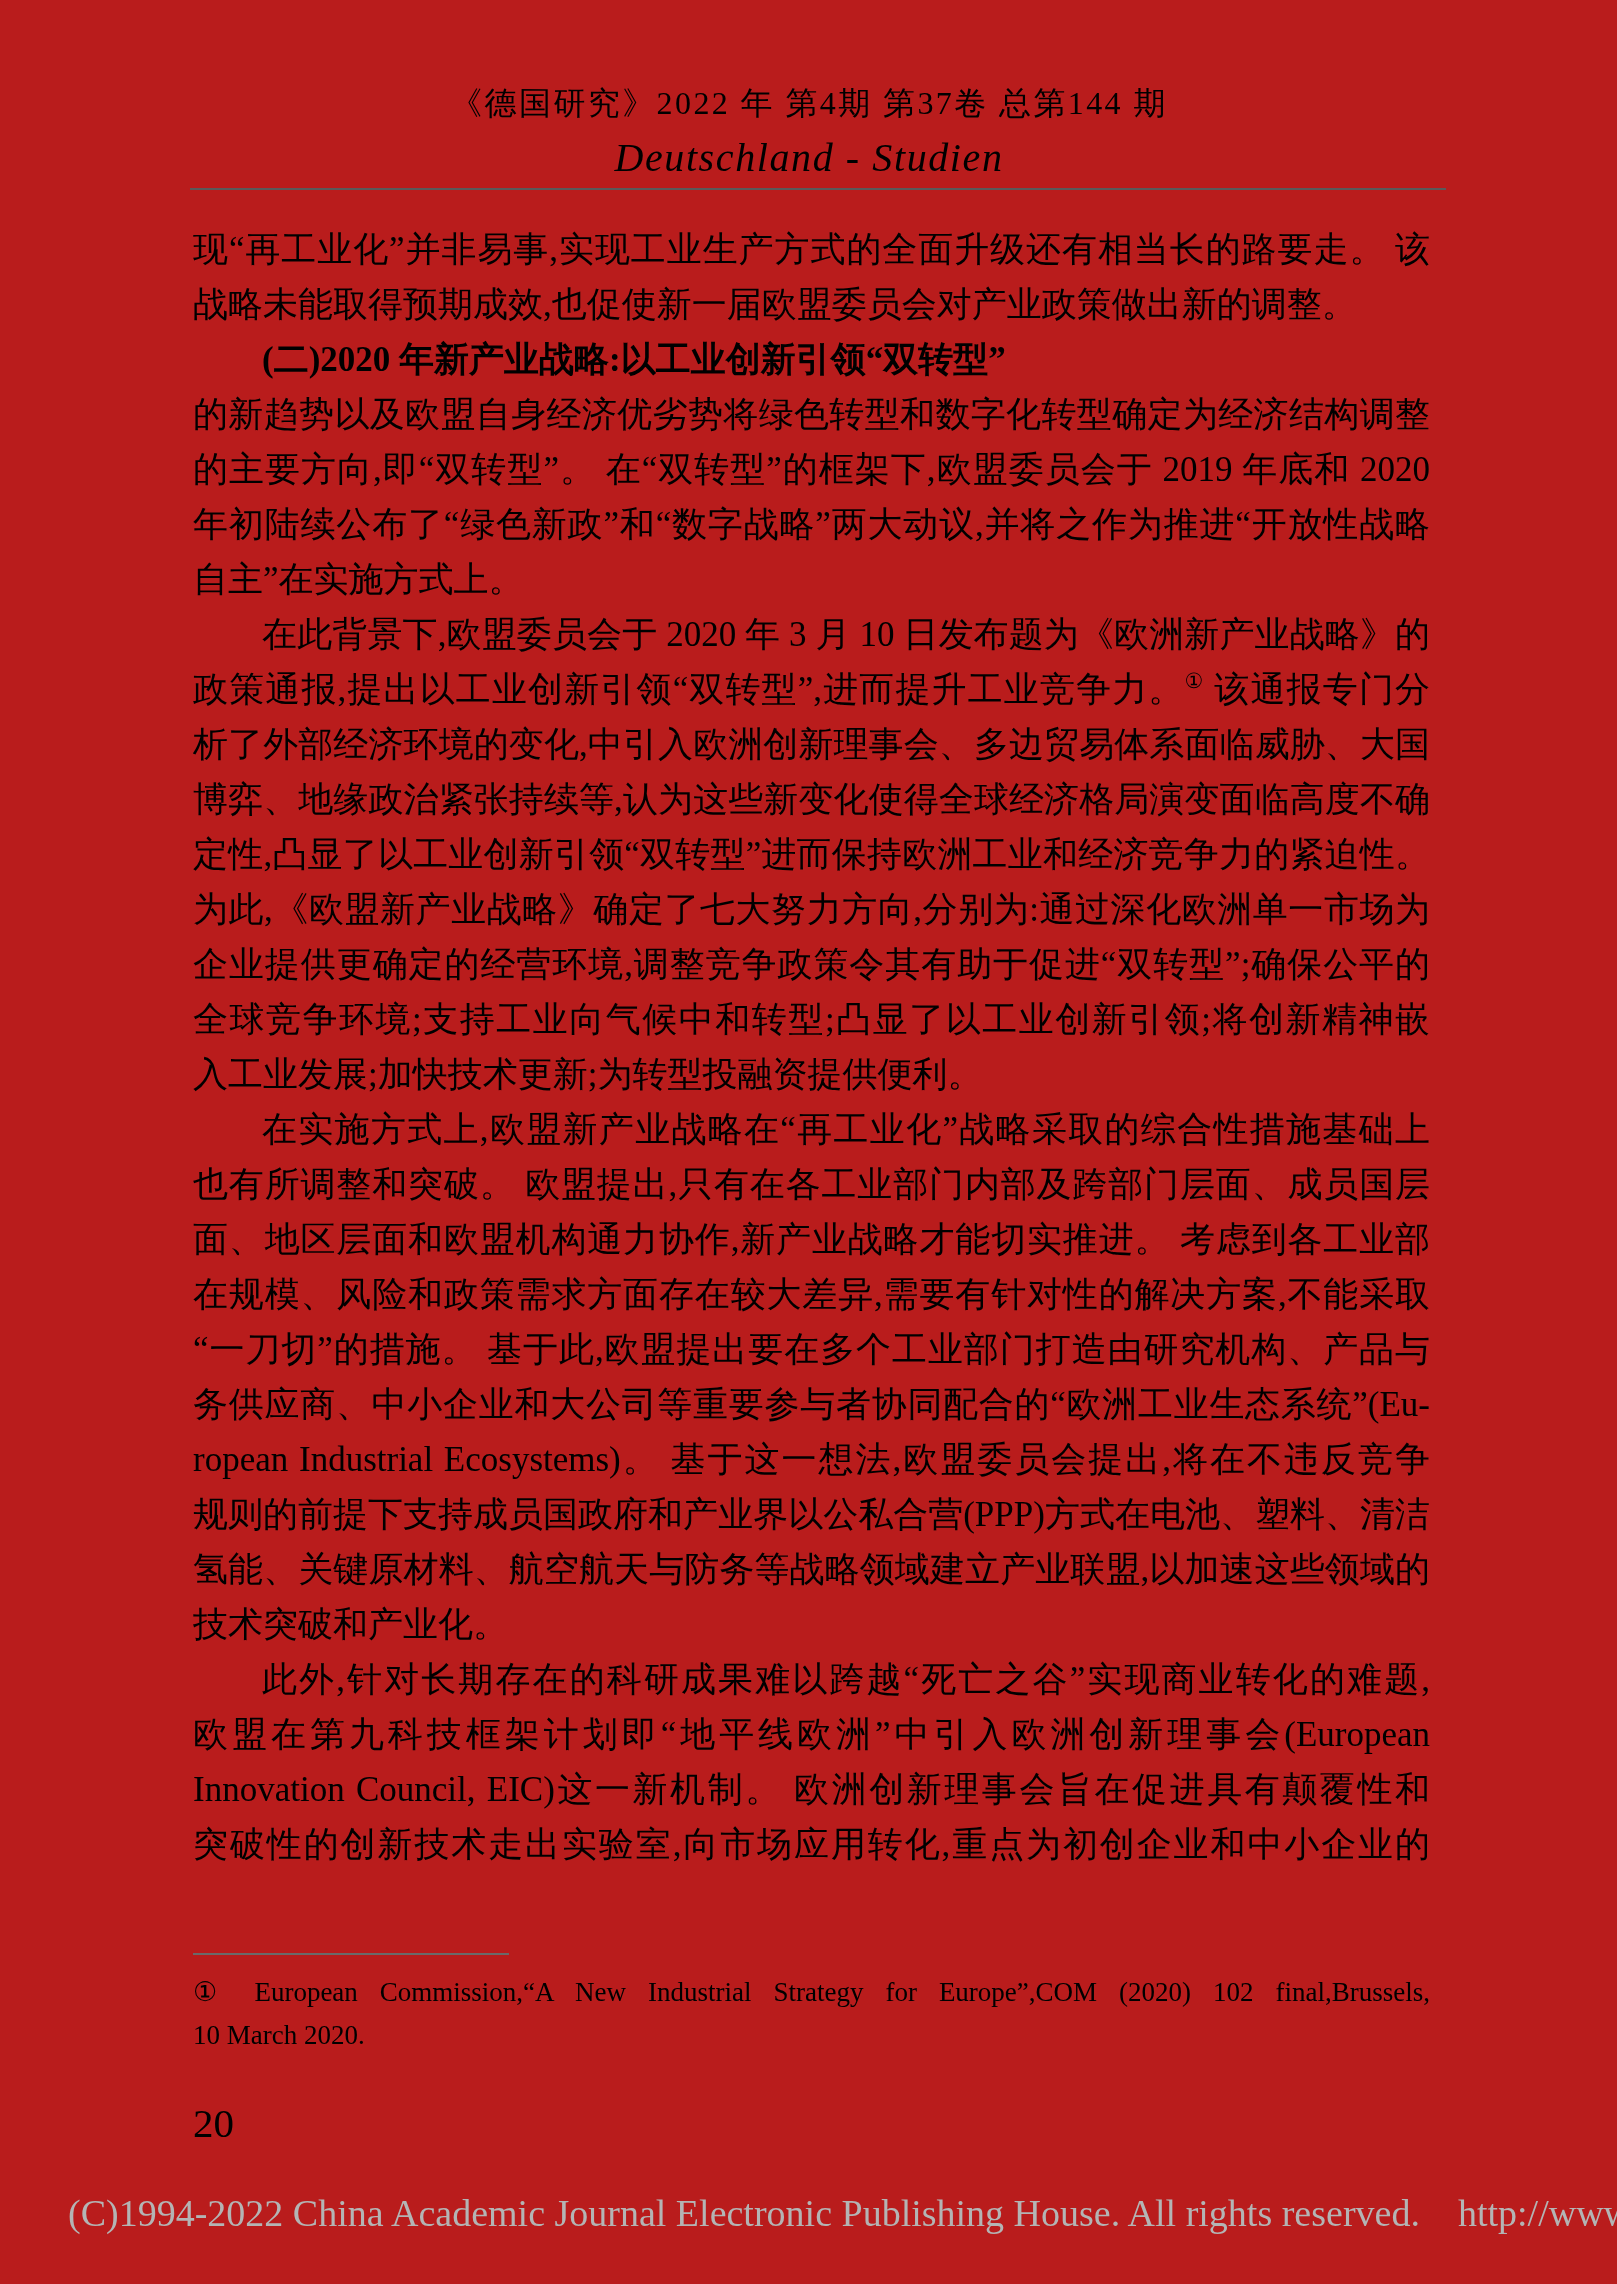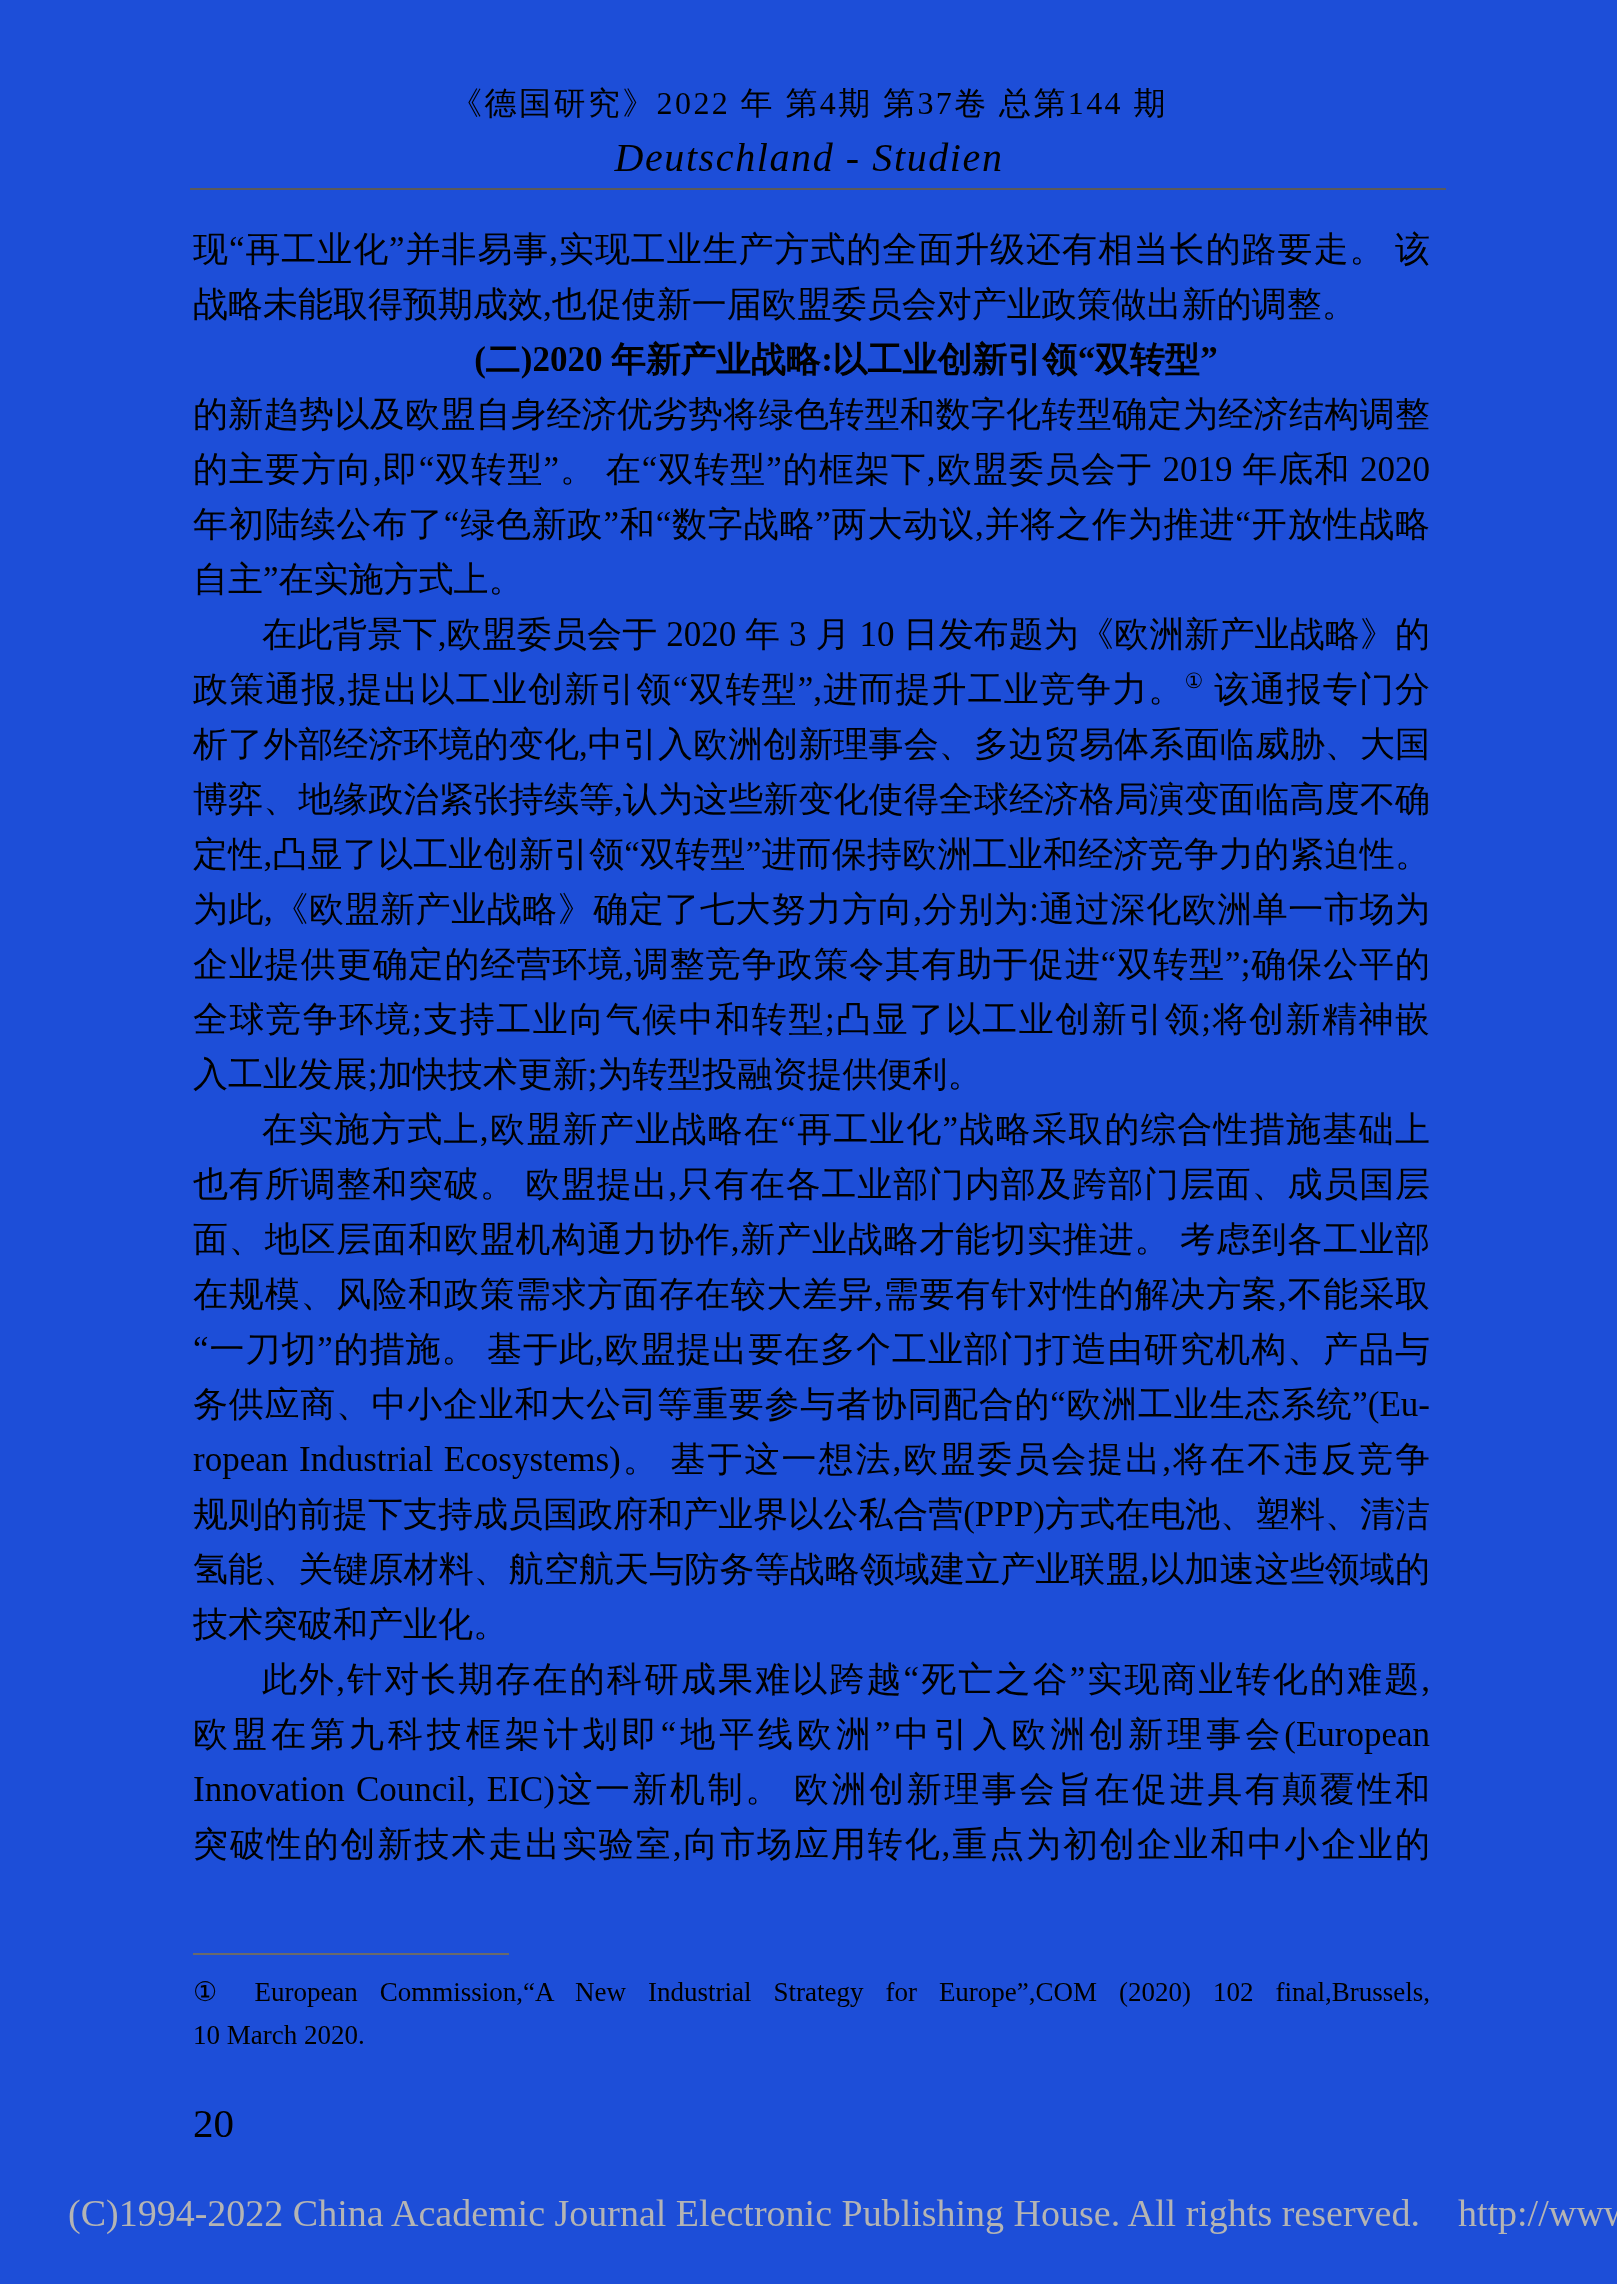--- a/index.html
+++ b/index.html
@@ -1,17 +1,17 @@
 <!DOCTYPE html>
 <html style="font-size:13px"><head>
 <meta charset="utf-8">
 <style>
   html,body{margin:0;padding:0;background:#ffffff;}
   .page{
-    position:relative;width:1618px;height:2284px;background:#1d4ed8;
+    position:relative;width:1618px;height:2284px;background:#b91c1c;
     font-family:"Liberation Serif","DejaVu Serif",serif;color:#000;overflow:hidden;text-decoration:underline;
   }
   .hdr1{
     position:absolute;top:82px;left:0;width:100%;text-align:center;
     font-size:32px;letter-spacing:2.4px;white-space:pre;
   }
   .hdr2{
     position:absolute;top:134px;left:0;width:100%;text-align:center;
     font-style:italic;font-size:40px;letter-spacing:1.6px;
   }
@@ -19,21 +19,21 @@
     position:absolute;left:190px;top:188px;width:1256px;height:2.4px;background:#5a5a5a;
   }
   .body-text{
     position:absolute;left:193px;top:222px;width:1237px;font-size:35px;
   }
   .line{
     height:55px;line-height:55px;overflow:hidden;text-align:left;
   }
   .line.j{text-align:justify;text-align-last:justify;}
   .line.ind{text-indent:69px;}
-  .line.heading{font-weight:700;text-align:center;}
+  .line.heading{font-weight:700;}
   sup{font-size:21px;vertical-align:super;line-height:0;}
   .fn-rule{
     position:absolute;left:193px;top:1953px;width:316px;height:2.4px;background:#6a6a6a;
   }
   .footnote{
     position:absolute;left:193px;top:1971px;width:1237px;font-size:27px;
   }
   .fn-line{height:43px;line-height:43px;overflow:hidden;text-align:left;}
   .fn-line.j{text-align:justify;text-align-last:justify;}
   .pageno{

